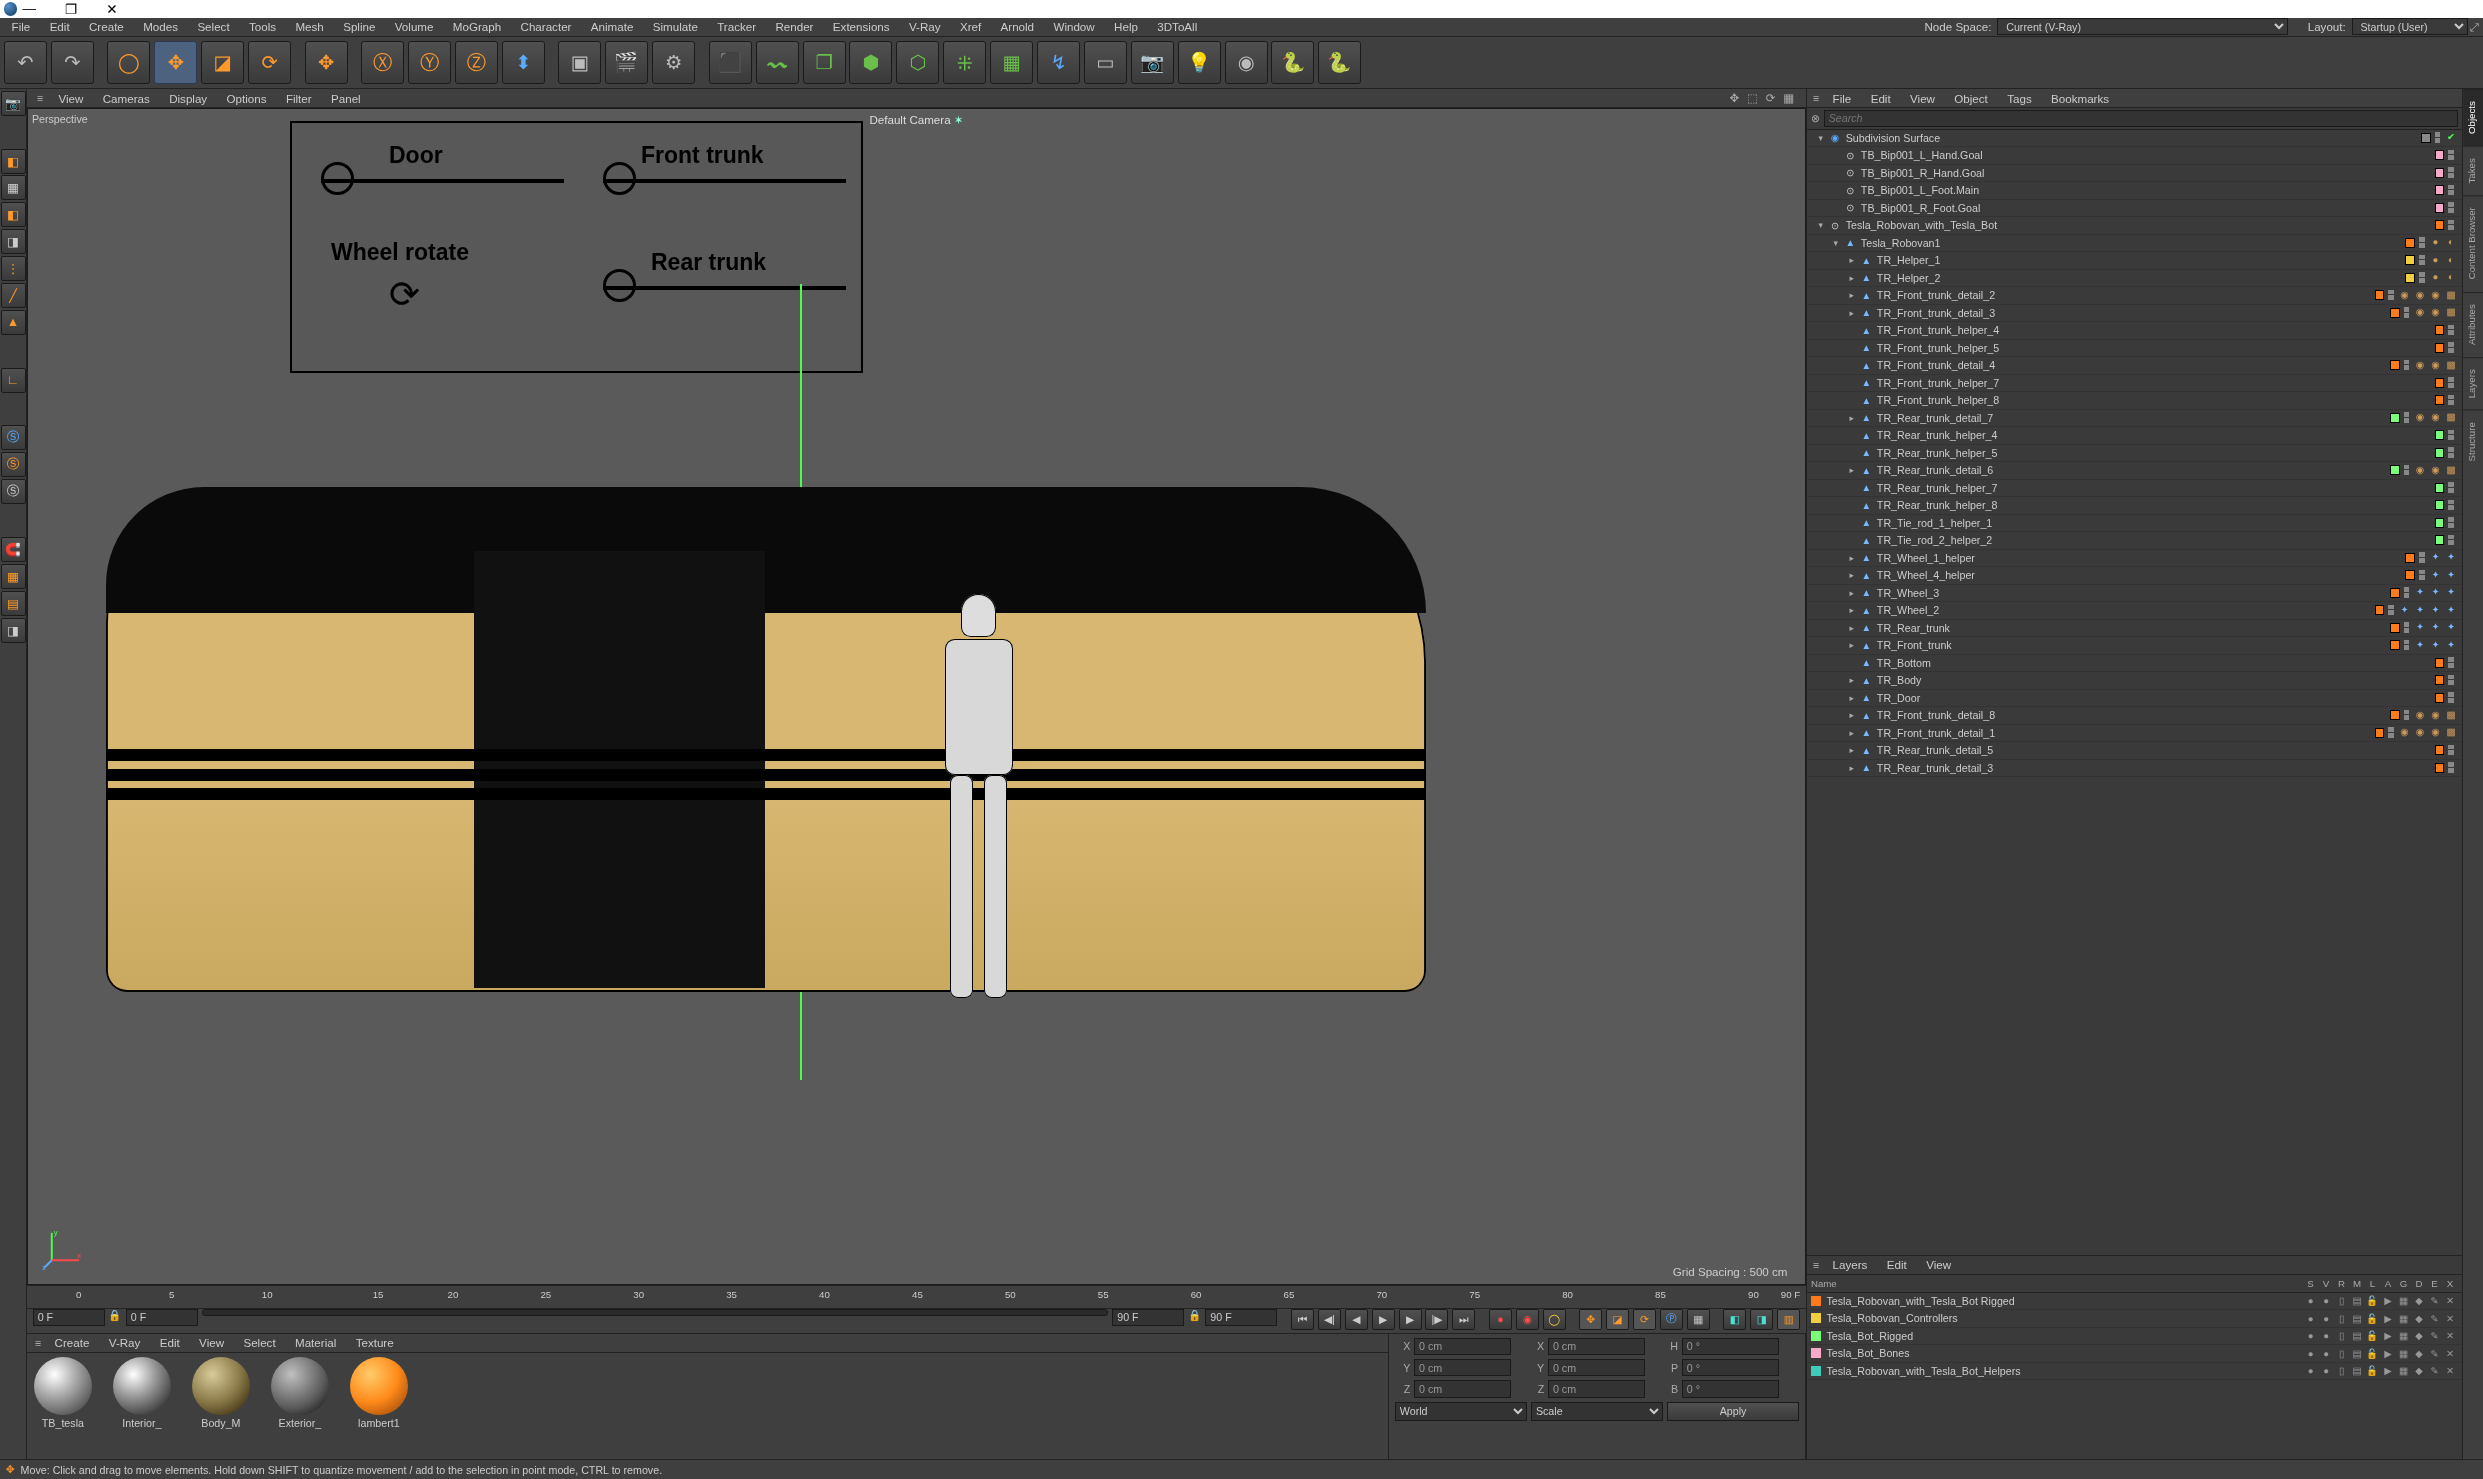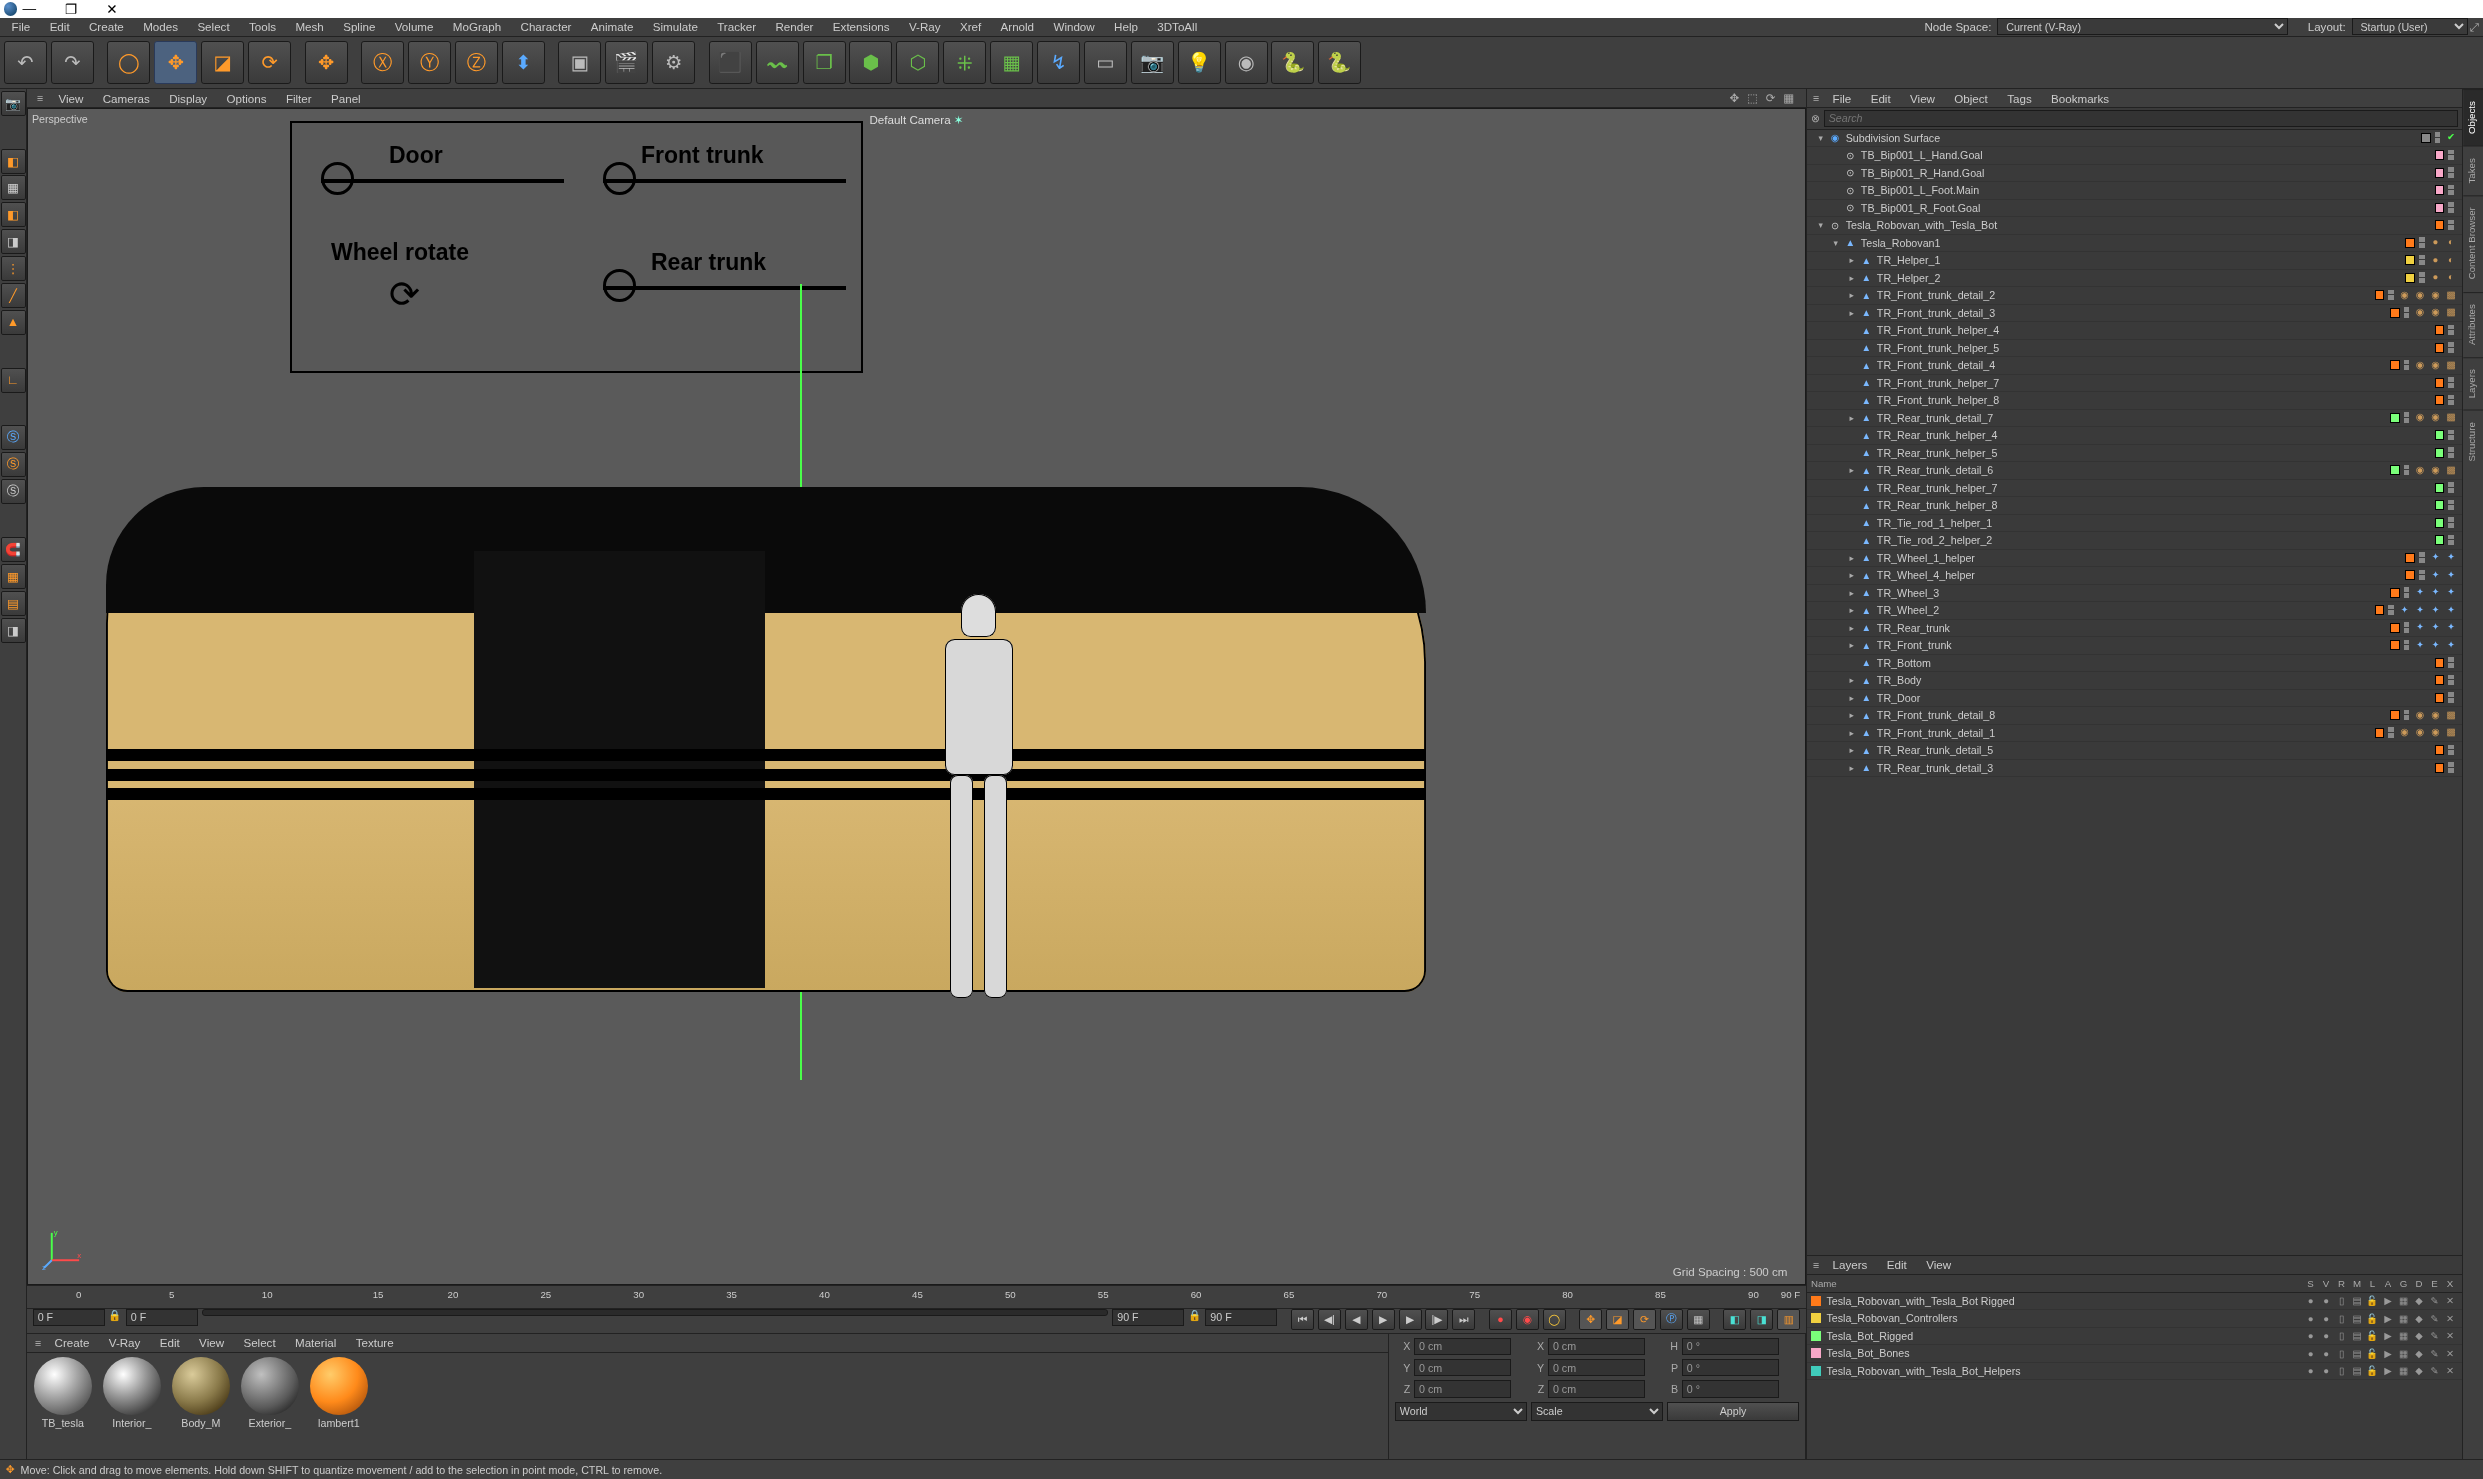--- a/index.html
+++ b/index.html
@@ -89,21 +89,21 @@
 .playback .pb-btn.yellow { color:#ffcc3a;}
 .playback .pb-btn.blue { color:#5aaaff;}
 .playback .pb-btn.cyan{color:#4ae0d4;}
 .playback .pb-sep{width:5.8px;}
 
 
 .bottom-bar { background:#3f3f3f; height:126px; border-top:1px solid #222; display:flex; }
 .materials-panel { flex:1; display:flex; flex-direction:column; border-right:1px solid #222;}
 .materials-panel .mp-menu { height:19.4px; display:flex; align-items:center; padding:0 3.9px; border-bottom:1px solid #222;}
 .materials-panel .mp-menu .mpm-item { padding:1.9px 9.7px; font-size:11.6px;}
-.materials-panel .mp-swatches { flex:1; display:flex; gap:5px; padding:3.9px;}
+.materials-panel .mp-swatches { flex:1; display:flex; gap:15px; padding:3.9px;}
 .materials-panel .swatch { width:64px; text-align:center;}
 .materials-panel .swatch .ball { width:58px; height:58px; border-radius:50%; margin:0 auto;}
 .materials-panel .swatch .label { font-size:10.7px; color:#ccc; margin-top:1.9px; overflow:hidden; white-space:nowrap; text-overflow:ellipsis;}
 .coords-panel { width:417px; display:flex; flex-direction:column; padding:3.9px 5.8px; gap:3.9px; border-right:1px solid #222;}
 .coords-panel .row { display:flex; align-items:center; gap:3.9px;}
 .coords-panel .lbl { width:15.5px; text-align:right; color:#aaa;}
 .coords-panel input { background:#333; border:1px solid #1a1a1a; color:#999; width:97px; height:17.5px; font-size:10.7px; padding:0 3.9px;}
 .coords-panel select { background:#333; border:1px solid #1a1a1a; color:#ccc; height:19.4px; flex:1; font-size:10.7px;}
 .coords-panel button { background:linear-gradient(#505050,#3a3a3a); border:1px solid #1a1a1a; color:#ccc; height:19.4px; flex:1; font-size:10.7px;}
 

